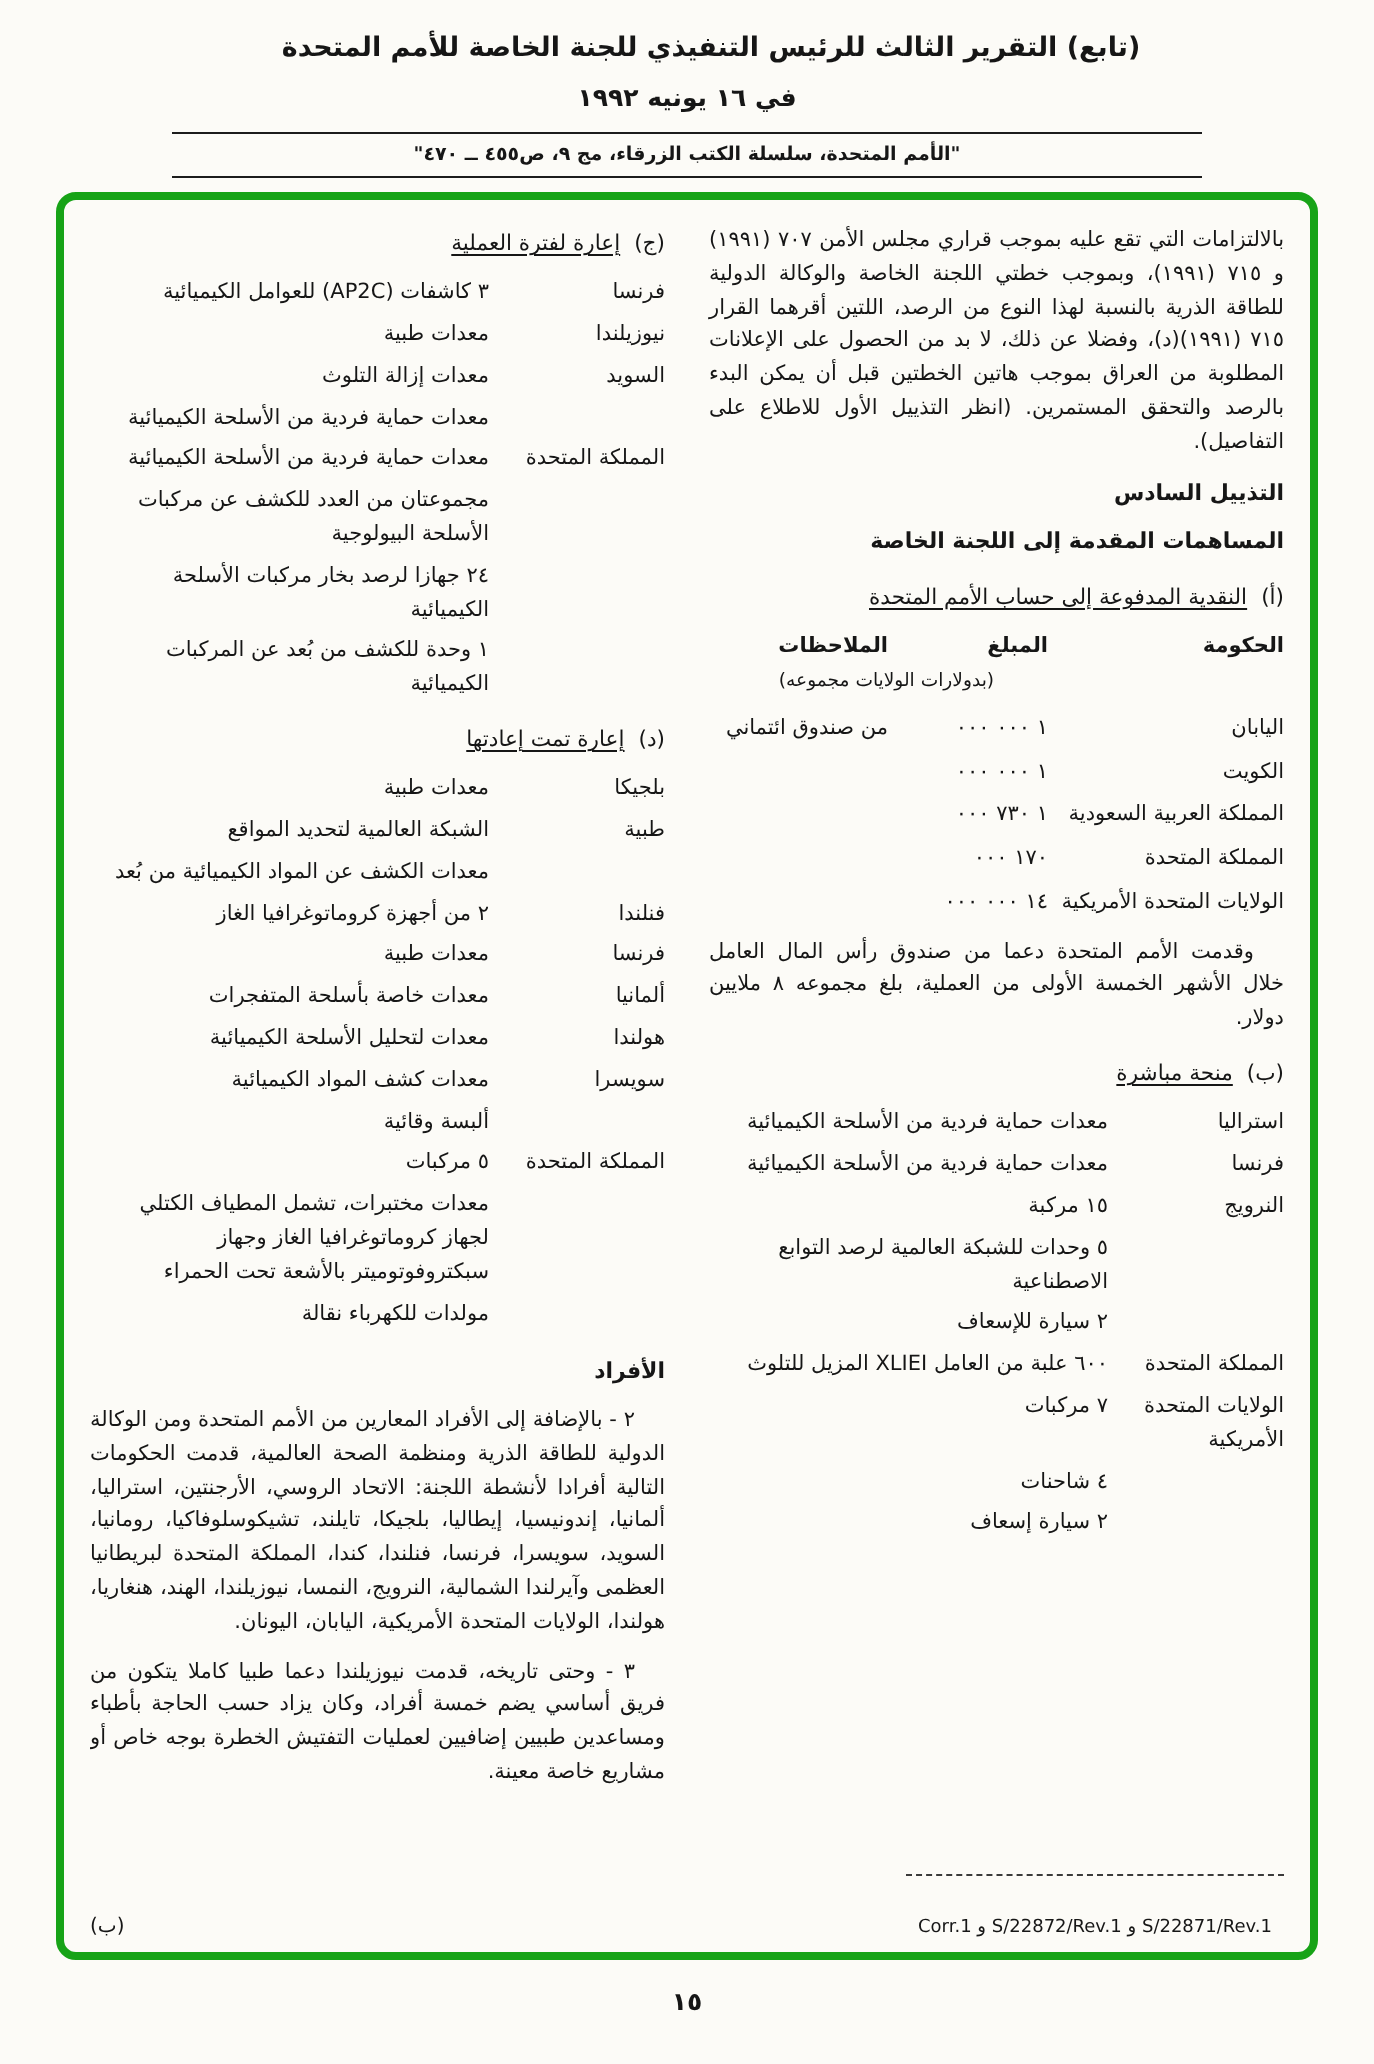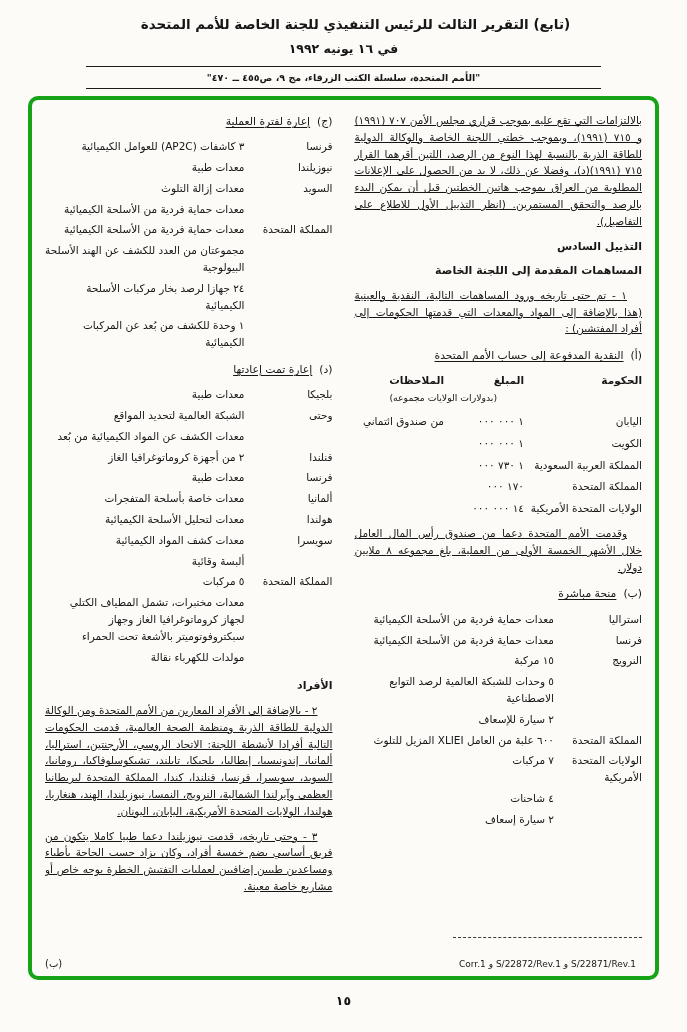--- a/index.html
+++ b/index.html
@@ -26,21 +26,21 @@
     margin:7px 28px 0;
     height:884px;
     border:4px solid var(--frame-green, #17a317);
     border-radius:10px;
     padding:12px 13px 7px;
     display:flex; flex-direction:column;
   }
   .columns { display:flex; gap:22px; flex:1; overflow:hidden; }
   .col { flex:1; min-width:0; font-size:10.5px; line-height:1.6; }
 
-  .para { text-align:justify; margin-bottom:8px;text-decoration:underline; }
+  .para { text-align:justify; margin-bottom:8px; }
   .para.indent { text-indent:15px; }
 
   .h-bold { font-size:11px; font-weight:bold; margin:4px 0 7px; }
   .sec-heading { font-size:10.8px; font-weight:normal; margin:10px 0 8px; }
   .sec-heading.first { margin-top:1px; }
   .sec-marker { margin-left:7px; }
   .sec-title { text-decoration:underline; text-underline-offset:2px; }
 
   
   .kv-list { margin-bottom:4px; }
@@ -79,21 +79,20 @@
 
   <div class="frame">
     <div class="columns">
 
       <section class="col">
         <p class="para">بالالتزامات التي تقع عليه بموجب قراري مجلس الأمن ٧٠٧ (١٩٩١) و ٧١٥ (١٩٩١)، وبموجب خطتي اللجنة الخاصة والوكالة الدولية للطاقة الذرية بالنسبة لهذا النوع من الرصد، اللتين أقرهما القرار ٧١٥ (١٩٩١)(د)، وفضلا عن ذلك، لا بد من الحصول على الإعلانات المطلوبة من العراق بموجب هاتين الخطتين قبل أن يمكن البدء بالرصد والتحقق المستمرين. (انظر التذييل الأول للاطلاع على التفاصيل).</p>
 
         <h3 class="h-bold">التذييل السادس</h3>
         <h3 class="h-bold">المساهمات المقدمة إلى اللجنة الخاصة</h3>
 
-        <p class="para indent">١ -   تم حتى تاريخه ورود المساهمات التالية، النقدية والعينية (هذا بالإضافة إلى المواد والمعدات التي قدمتها الحكومات إلى أفراد المفتشين) :</p>
 
         <h4 class="sec-heading">
           <span class="sec-marker">(أ)</span><span class="sec-title">النقدية المدفوعة إلى حساب الأمم المتحدة</span>
         </h4>
 
         <div class="cash-table">
           <div class="ct-row ct-head">
             <span class="ct-gov">الحكومة</span>
             <span class="ct-amt">المبلغ</span>
             <span class="ct-note">الملاحظات</span>
@@ -194,21 +193,21 @@
           <div class="kv-row">
             <span class="kv-country"></span>
             <span class="kv-desc">معدات حماية فردية من الأسلحة الكيميائية</span>
           </div>
           <div class="kv-row">
             <span class="kv-country">المملكة المتحدة</span>
             <span class="kv-desc">معدات حماية فردية من الأسلحة الكيميائية</span>
           </div>
           <div class="kv-row">
             <span class="kv-country"></span>
-            <span class="kv-desc">مجموعتان من العدد للكشف عن الهند الأسلحة البيولوجية</span>
+            <span class="kv-desc">مجموعتان من العدد للكشف عن مركبات الأسلحة البيولوجية</span>
           </div>
           <div class="kv-row">
             <span class="kv-country"></span>
             <span class="kv-desc">٢٤ جهازا لرصد بخار مركبات الأسلحة الكيميائية</span>
           </div>
           <div class="kv-row">
             <span class="kv-country"></span>
             <span class="kv-desc">١ وحدة للكشف من بُعد عن المركبات الكيميائية</span>
           </div>
         </div>
@@ -216,21 +215,21 @@
         <h4 class="sec-heading">
           <span class="sec-marker">(د)</span><span class="sec-title">إعارة تمت إعادتها</span>
         </h4>
 
         <div class="kv-list">
           <div class="kv-row">
             <span class="kv-country">بلجيكا</span>
             <span class="kv-desc">معدات طبية</span>
           </div>
           <div class="kv-row">
-            <span class="kv-country">وحتى</span>
+            <span class="kv-country">طبية</span>
             <span class="kv-desc">الشبكة العالمية لتحديد المواقع</span>
           </div>
           <div class="kv-row">
             <span class="kv-country"></span>
             <span class="kv-desc">معدات الكشف عن المواد الكيميائية من بُعد</span>
           </div>
           <div class="kv-row">
             <span class="kv-country">فنلندا</span>
             <span class="kv-desc">٢ من أجهزة كروماتوغرافيا الغاز</span>
           </div>

